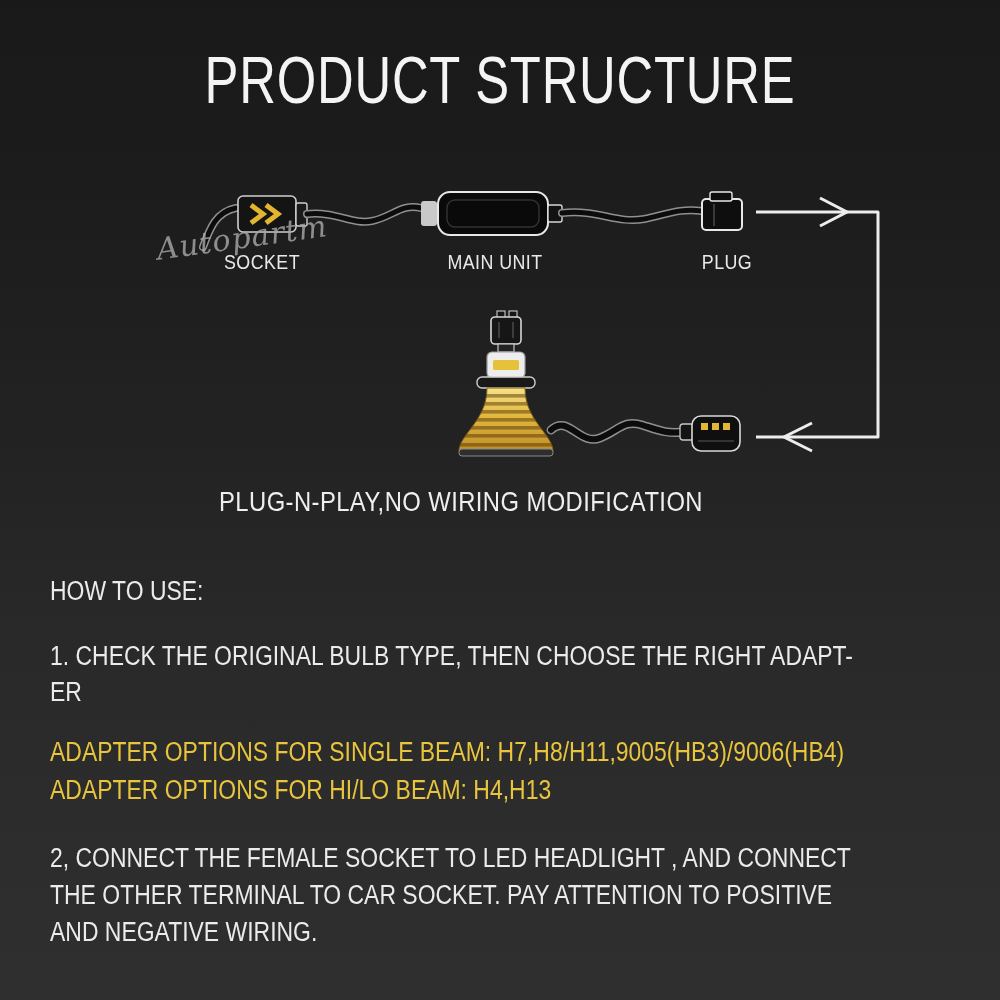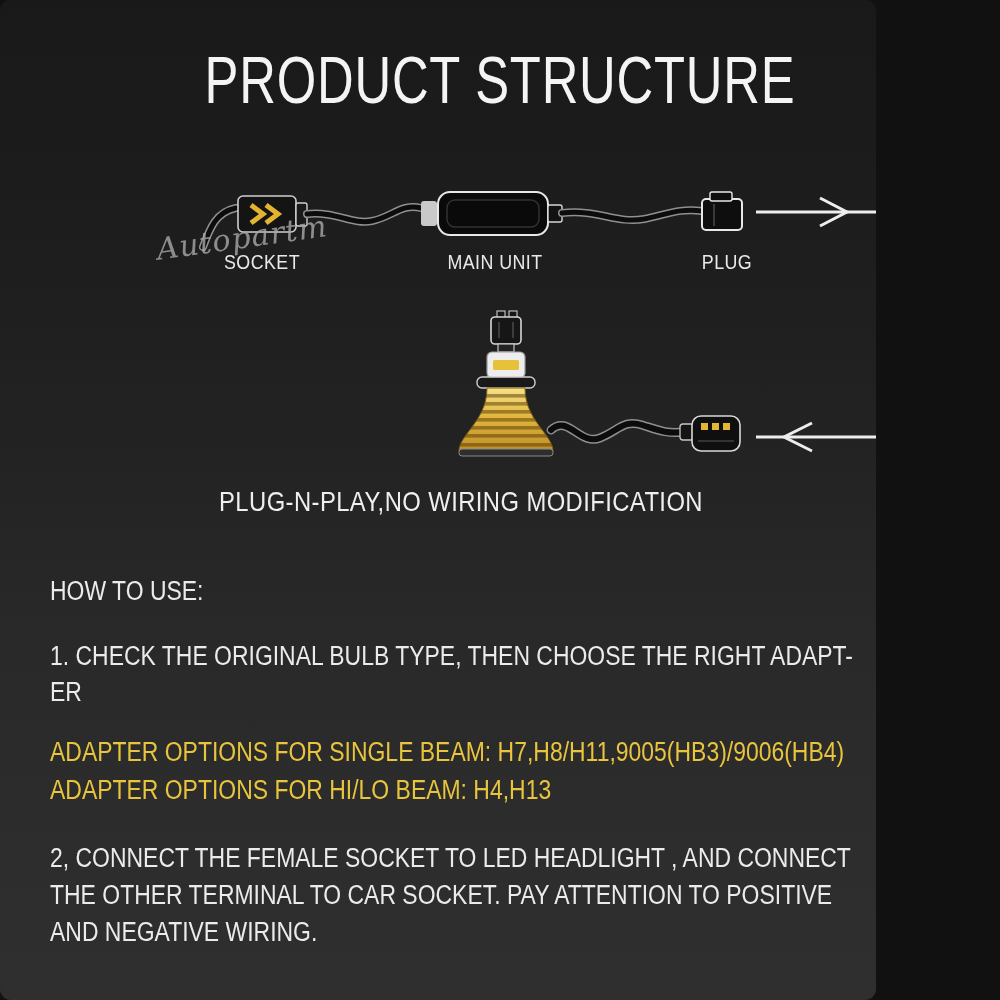--- a/index.html
+++ b/index.html
@@ -1,19 +1,19 @@
 <!DOCTYPE html>
 <html><head>
 <meta charset="utf-8">
 <style>
   html,body{margin:0;padding:0;background:#111;}
   .page{
-    position:relative;width:876px;height:1000px;overflow:hidden;
+    position:relative;width:1000px;height:1000px;overflow:hidden;
     background:linear-gradient(180deg,#191919 0%,#1f1f1f 32%,#2a2a2a 68%,#2f2f2f 100%);
-    font-family:"Liberation Sans",sans-serif;color:#f0f0f0;border-radius:11px;
+    font-family:"Liberation Sans",sans-serif;color:#f0f0f0;
   }
   .abs{position:absolute;white-space:nowrap;}
   .condL{transform:scaleX(.85);transform-origin:0 0;}
   .condC{transform:translateX(-50%) scaleX(.85);transform-origin:50% 0;}
   .title{
     left:500px;top:42px;font-size:66px;font-weight:400;letter-spacing:1px;color:#f4f4f4;
     transform:translateX(-50%) scaleX(.77);transform-origin:50% 0;
   }
   .part-label{top:250px;font-size:21px;letter-spacing:.5px;color:#e9e9e9;}
   .caption{left:461px;top:486px;font-size:28px;letter-spacing:.5px;color:#efefef;}

